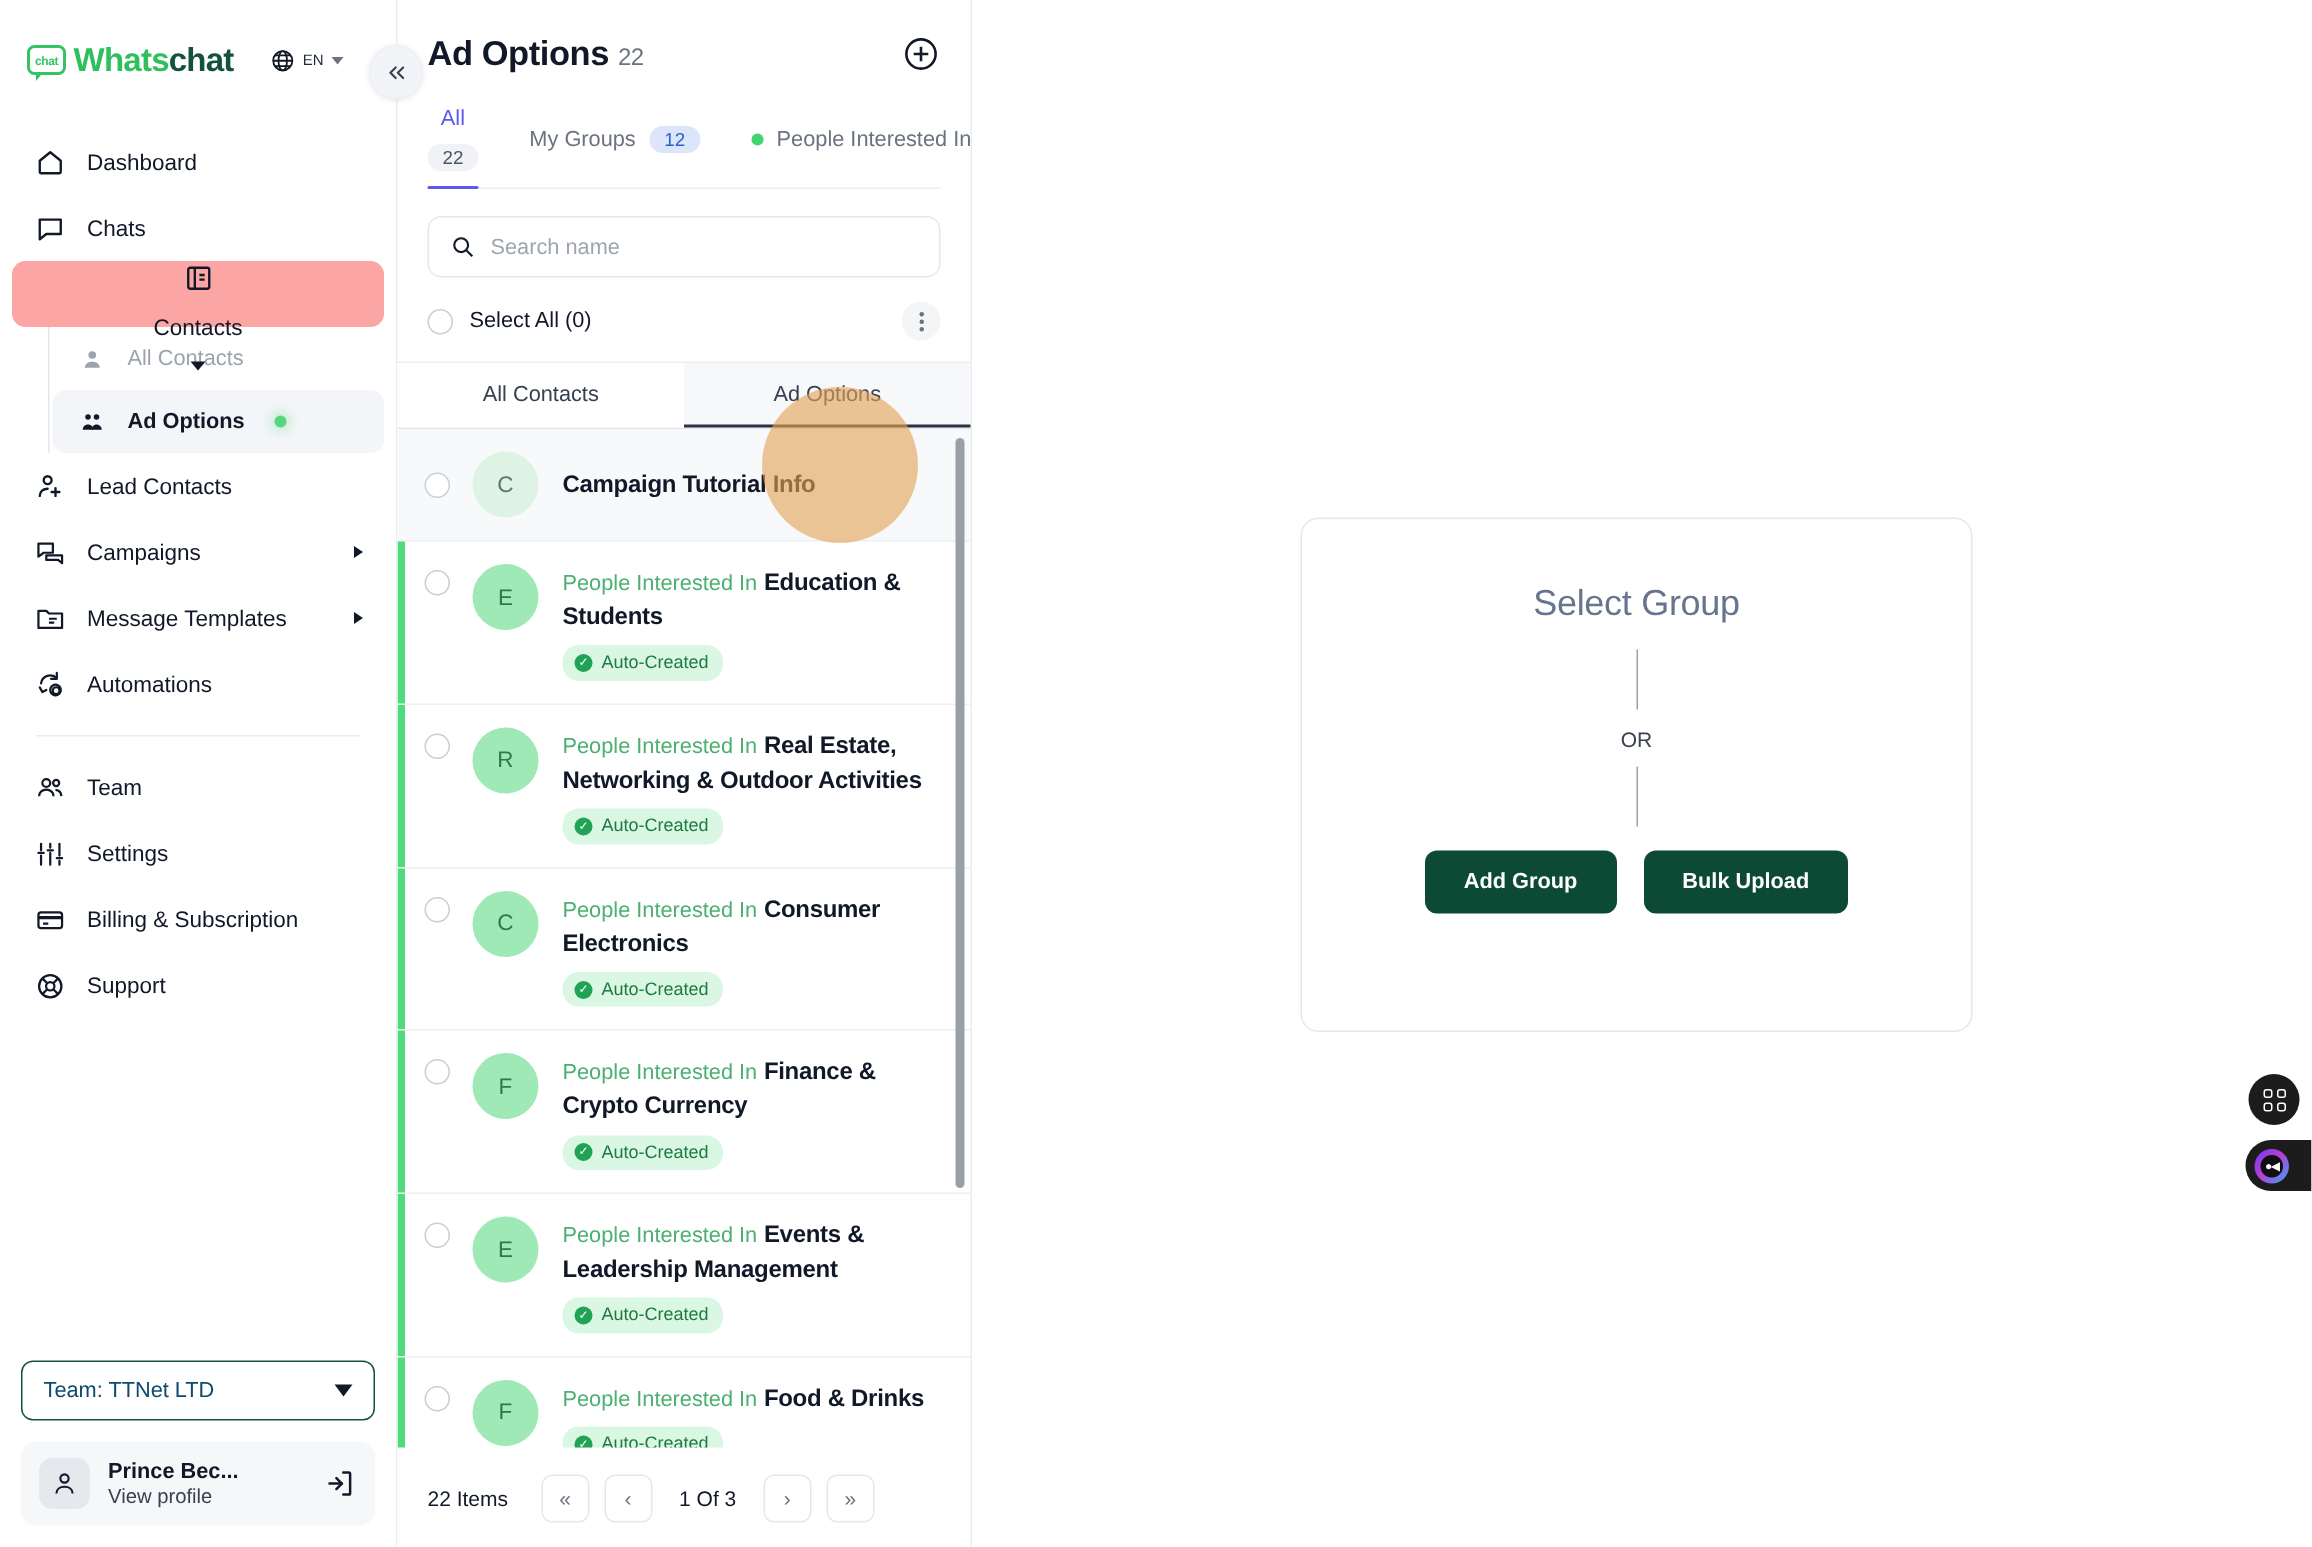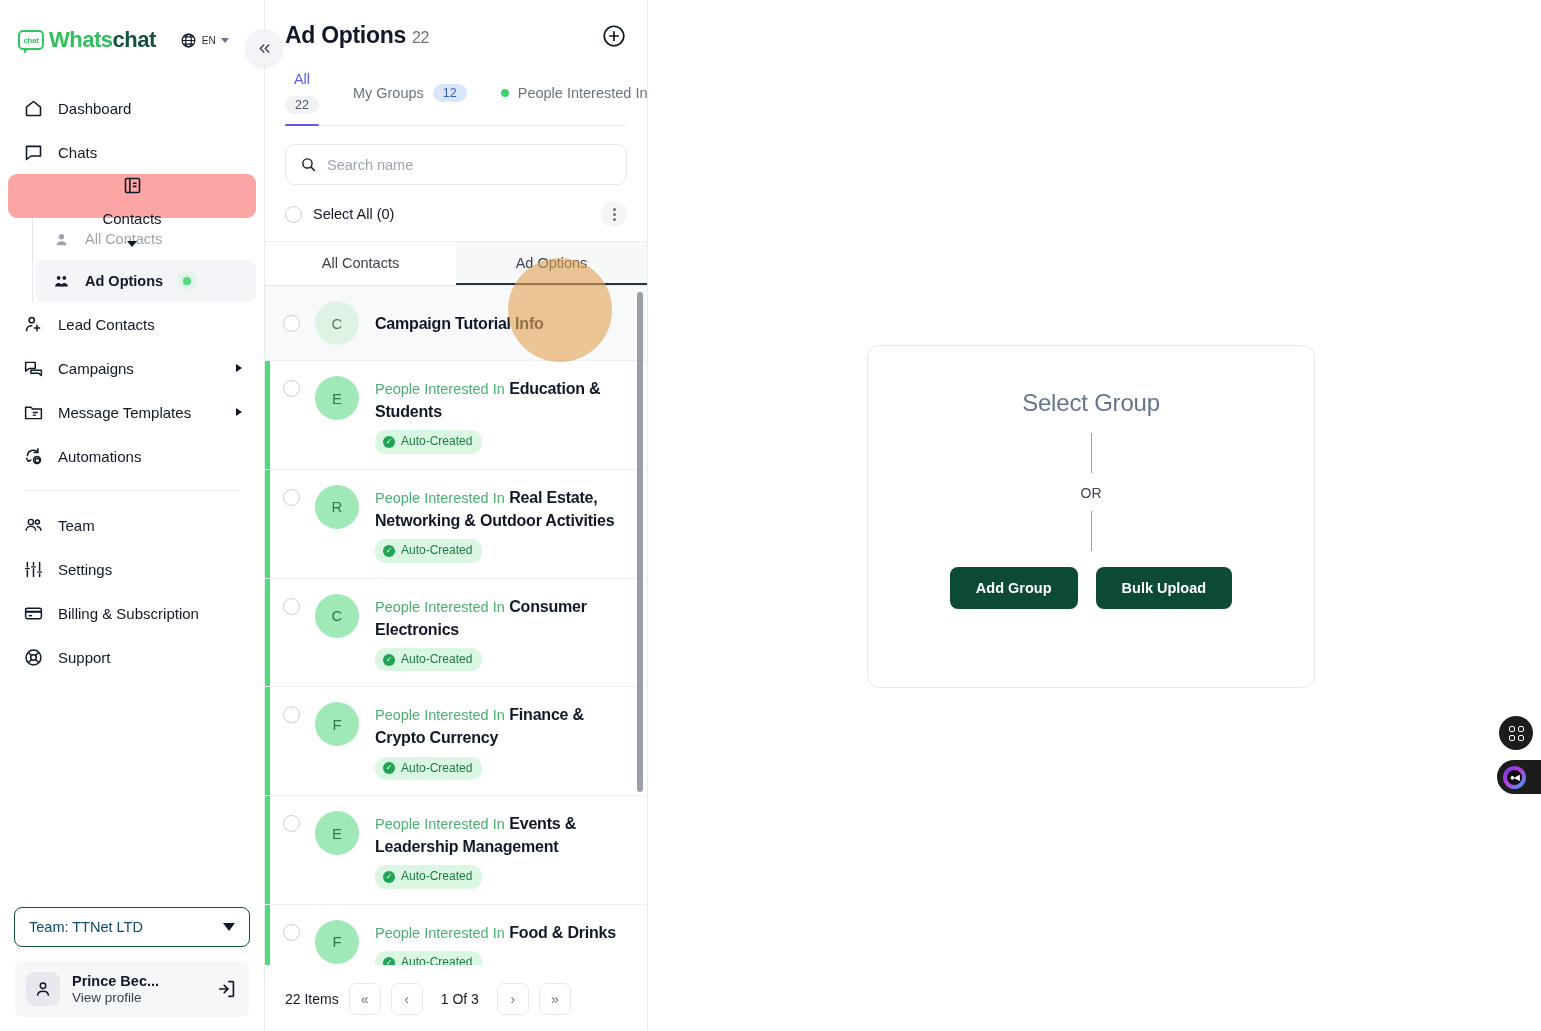--- a/index.html
+++ b/index.html
@@ -225,21 +225,21 @@
   }
   .list-sb {
     position: absolute; right: 4px; top: 6px; width: 6px; height: 500px;
     background: #9a9ea6; border-radius: 4px;
   }
 
   .pager {
     height: 66px; display: flex; align-items: center; gap: 10px;
     padding: 0 20px; background: #fff; border-top: 1px solid transparent;
   }
-  .pager-count { font-size: 14px; color: #111827; }
+  .pager-count { font-size: 14px; color: #111827; margin-right: 12px; }
   .pg-btn {
     width: 32px; height: 32px; border: 1px solid #e6e8ec; border-radius: 7px;
     display: flex; align-items: center; justify-content: center;
     font-size: 14px; color: #6b7280; cursor: pointer; background: #fff;
   }
   .pg-label { font-size: 14px; color: #111827; padding: 0 8px; }
 
   
   .main { flex: 1; position: relative; background: #fff; }
   .select-card {

